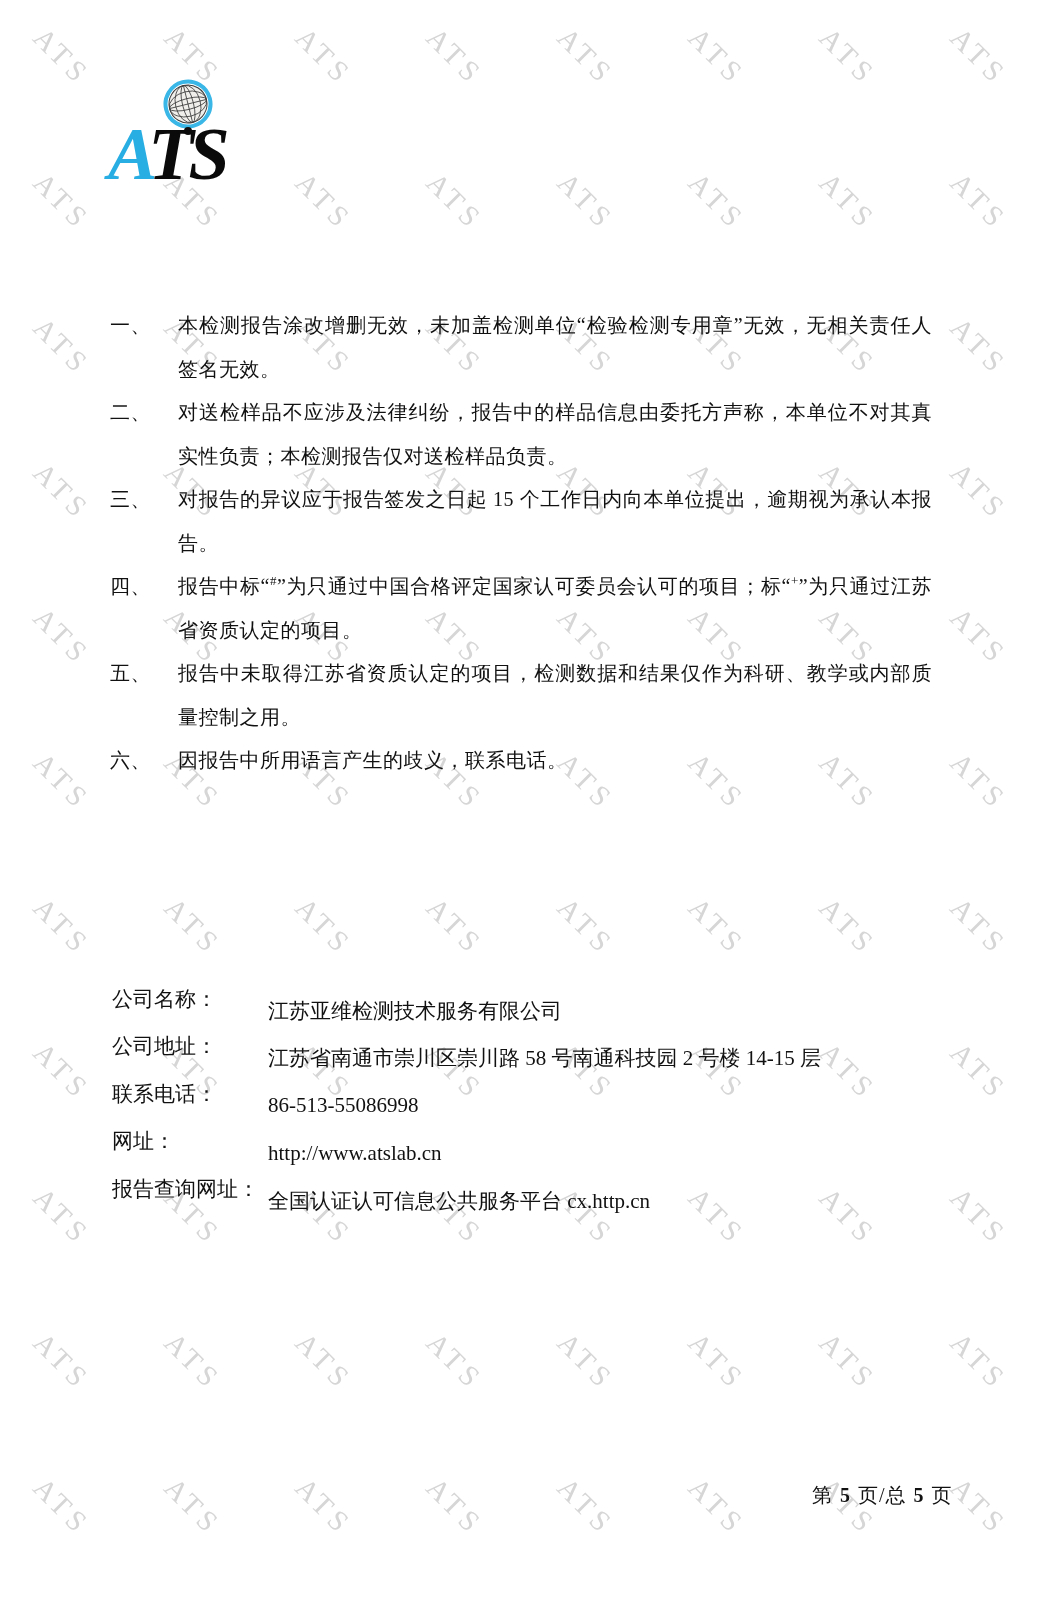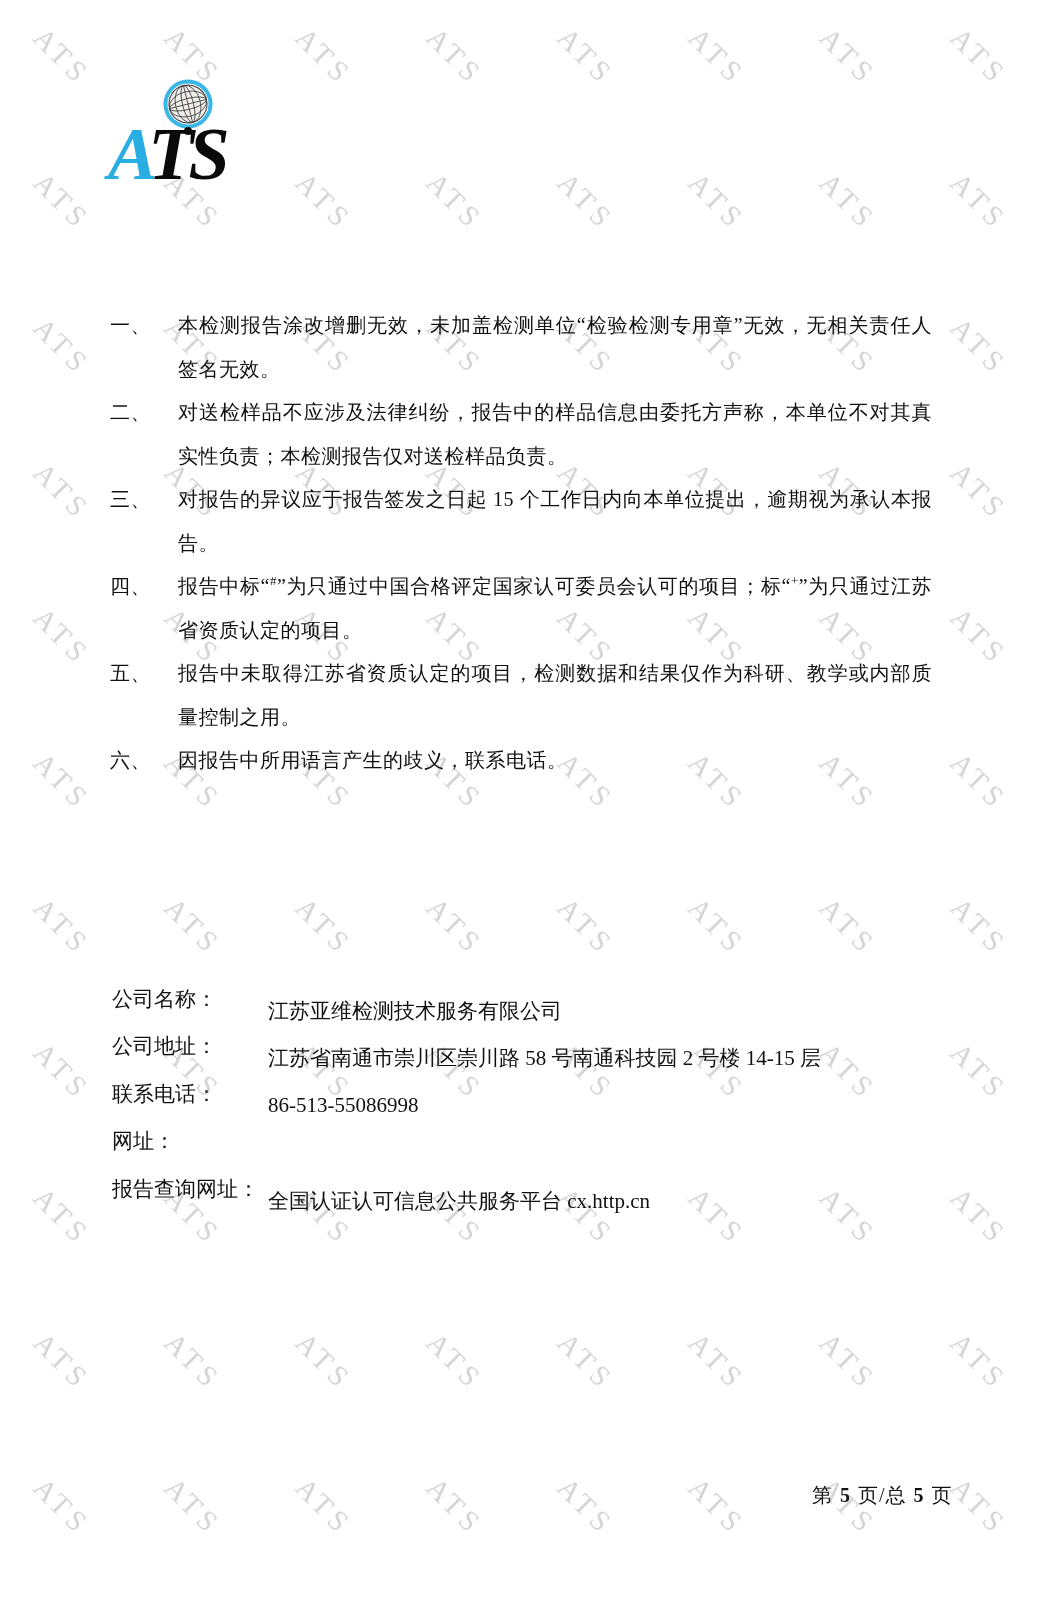--- a/index.html
+++ b/index.html
@@ -235,20 +235,21 @@
     <div class="info-row">
       <span class="info-label">公司地址：</span>
       <span class="info-value">江苏省南通市崇川区崇川路 58 号南通科技园 2 号楼 14-15 层</span>
     </div>
     <div class="info-row">
       <span class="info-label">联系电话：</span>
       <span class="info-value">86-513-55086998</span>
     </div>
     <div class="info-row">
       <span class="info-label">网址：</span>
+      <span class="info-value">http://www.atslab.cn</span>
     </div>
     <div class="info-row">
       <span class="info-label">报告查询网址：</span>
       <span class="info-value">全国认证认可信息公共服务平台 cx.http.cn</span>
     </div>
   </div>
 
   <div class="footer">
     <span>第</span><span class="num">5</span><span>页/总</span><span class="num">5</span><span>页</span>
   </div>

